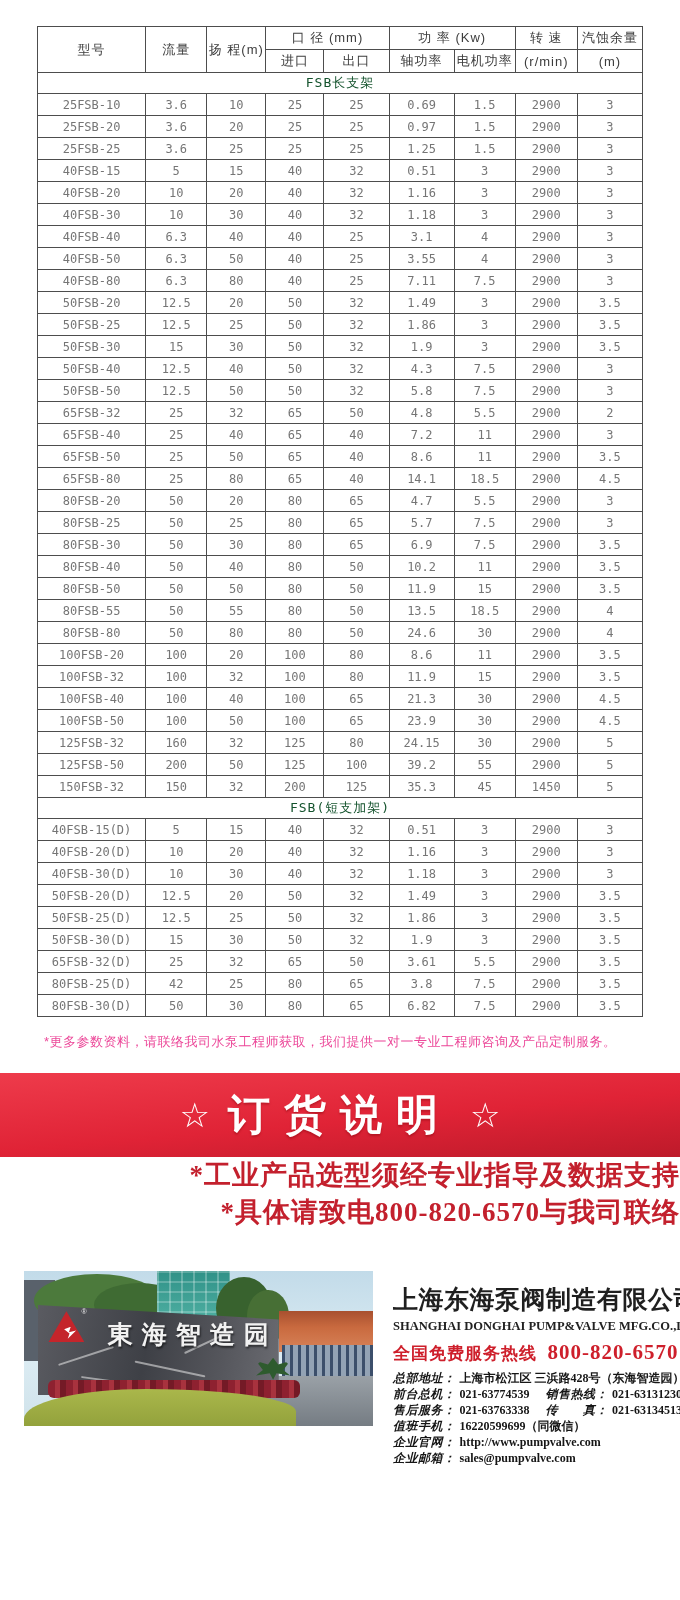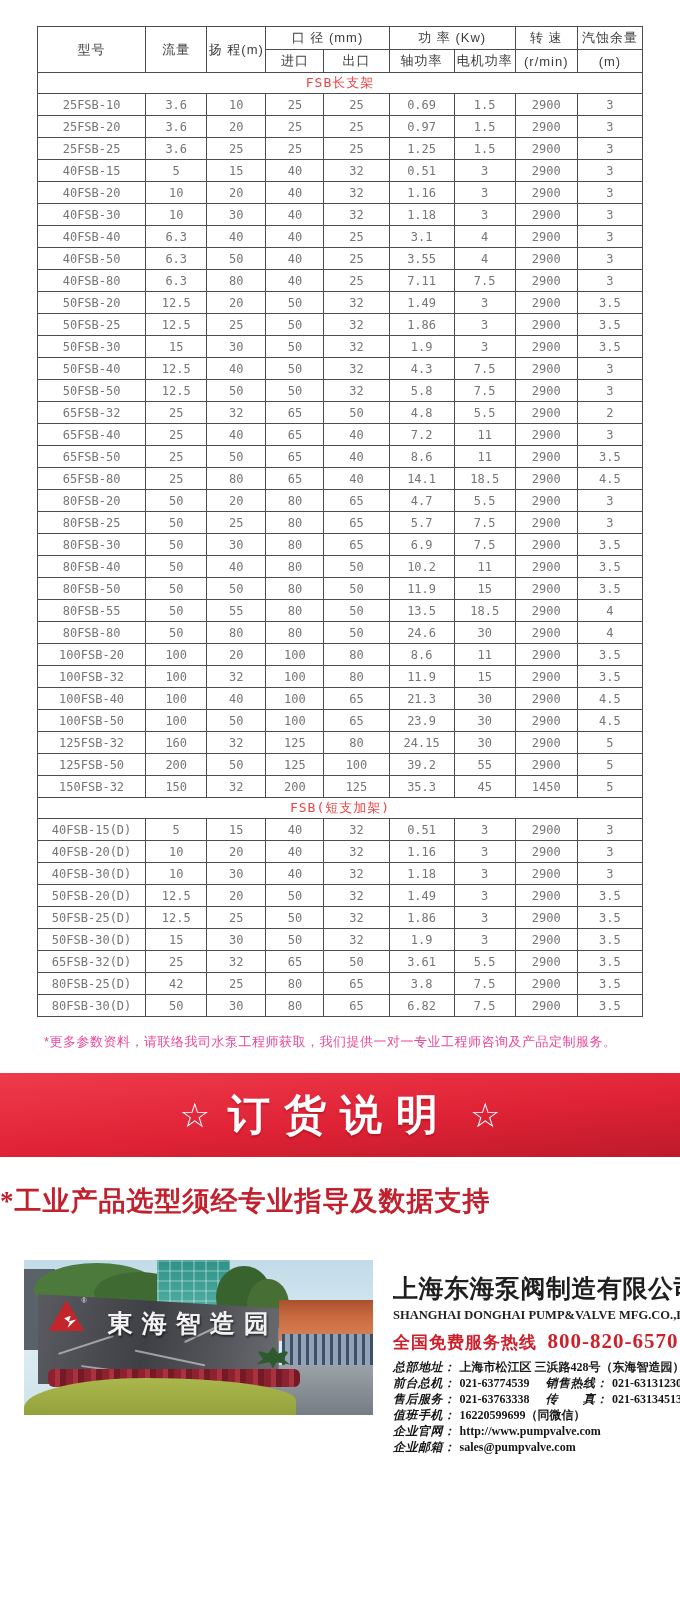--- a/index.html
+++ b/index.html
@@ -33,41 +33,41 @@
   }
   table.spec th {
     font-size:13px; font-weight:normal; color:#3c3c3c;
     height:23px; letter-spacing:1px;
   }
   table.spec td {
     font-family:"DejaVu Sans Mono","DejaVu Sans",monospace;
     font-size:12px; color:#757575; height:22px;
   }
   table.spec td.section {
-    font-size:13px; color:#ef4444; height:21px; letter-spacing:1px;
+    font-size:13px; color:#14532d; height:21px; letter-spacing:1px;
   }
   
   .footnote {
     margin:14px 0 0 44px;
     font-size:13px; color:#ec4899; letter-spacing:0.5px;
   }
   
   .order-banner {
     margin-top:22px; width:680px; height:84px;
     background:linear-gradient(175deg, #ee3b4b 0%, #e02336 55%, #bd1a2a 100%);
     display:flex; align-items:center; justify-content:center;
     color:#ffffff;
   }
   .order-banner .star { font-size:34px; font-weight:normal; margin:0 18px; }
   .order-banner .banner-title {
     font-size:42px; font-weight:bold; letter-spacing:14px;
     text-shadow:0 2px 2px rgba(120,0,10,0.35);
   }
   
-  .slogans { margin-top:26px; text-align:left; }
+  .slogans { text-align:right; }
   .slogans p {
     font-family:"Liberation Serif","DejaVu Serif",serif;
     font-size:27px; font-weight:bold; color:#c3202d;
     line-height:37px; letter-spacing:1px;
   }
   
   .footer { margin-top:40px; padding:0 0 0 24px; display:flex; }
   
   .photo {
     position:relative; width:349px; height:155px; flex:0 0 349px;
@@ -672,20 +672,21 @@
   <p class="footnote">*更多参数资料，请联络我司水泵工程师获取，我们提供一对一专业工程师咨询及产品定制服务。</p>
 
   <div class="order-banner">
     <span class="star">☆</span>
     <span class="banner-title">订货说明</span>
     <span class="star">☆</span>
   </div>
 
   <div class="slogans">
     <p>*工业产品选型须经专业指导及数据支持</p>
+    <p>*具体请致电800-820-6570与我司联络</p>
   </div>
 
   <div class="footer">
 
     <div class="photo">
       <div class="bldg-left"></div>
       <div class="tree t1"></div>
       <div class="tree t2"></div>
       <div class="glass"></div>
       <div class="tree t3"></div>

